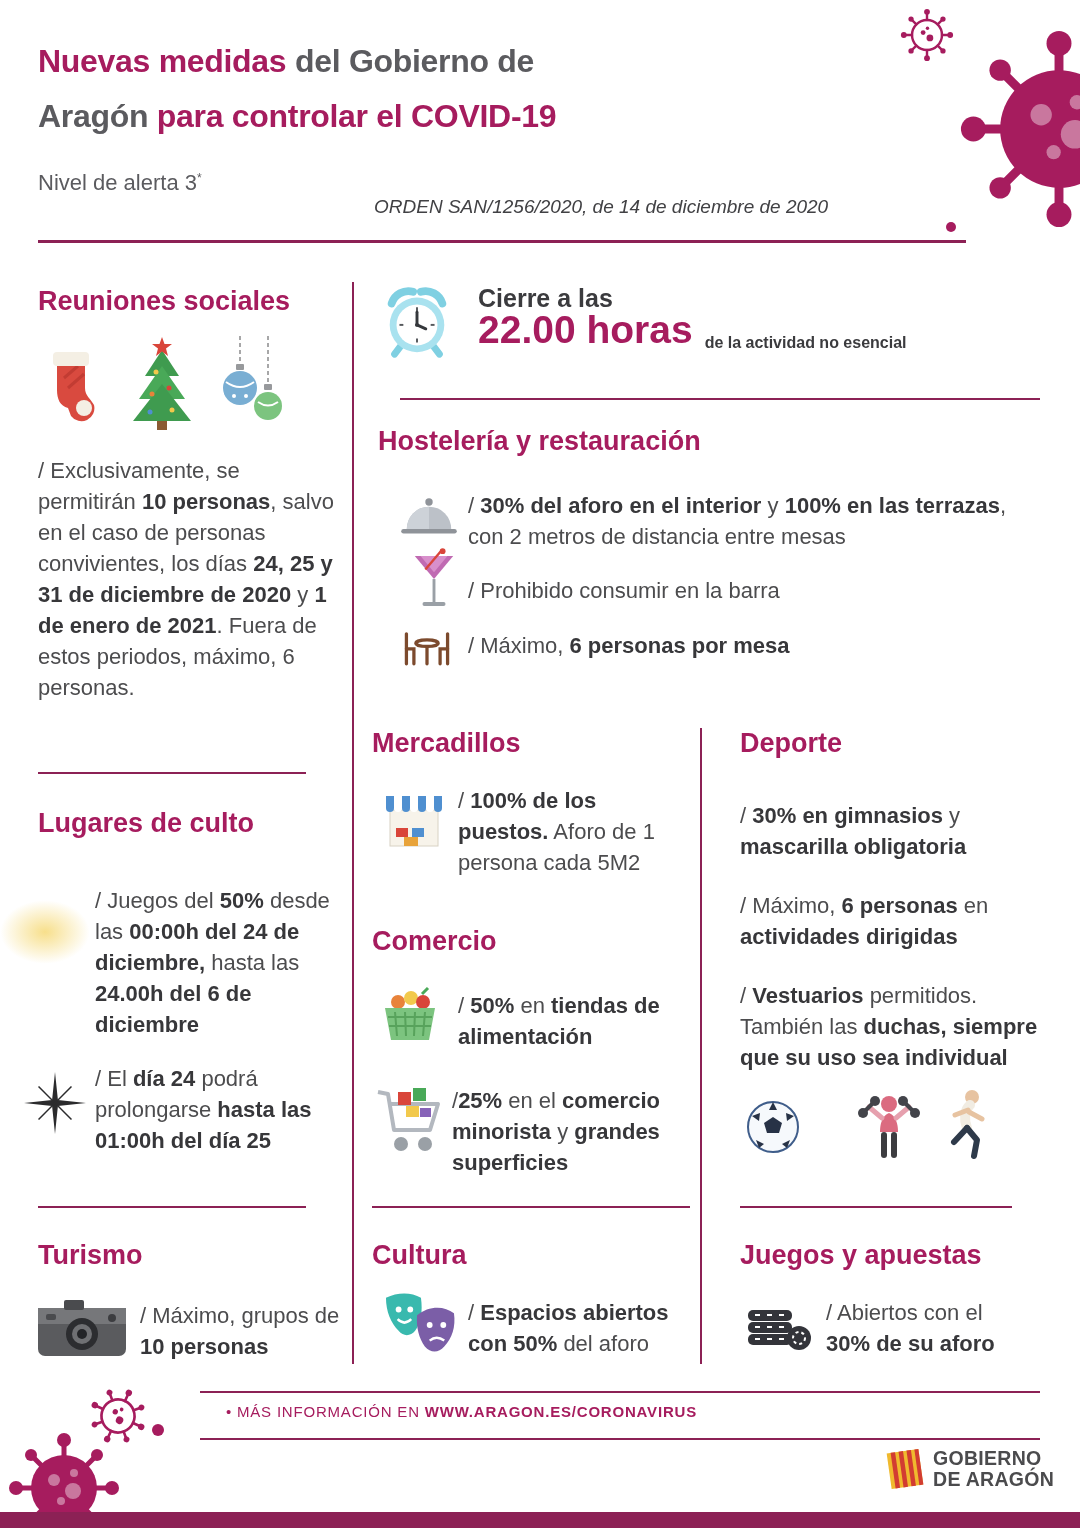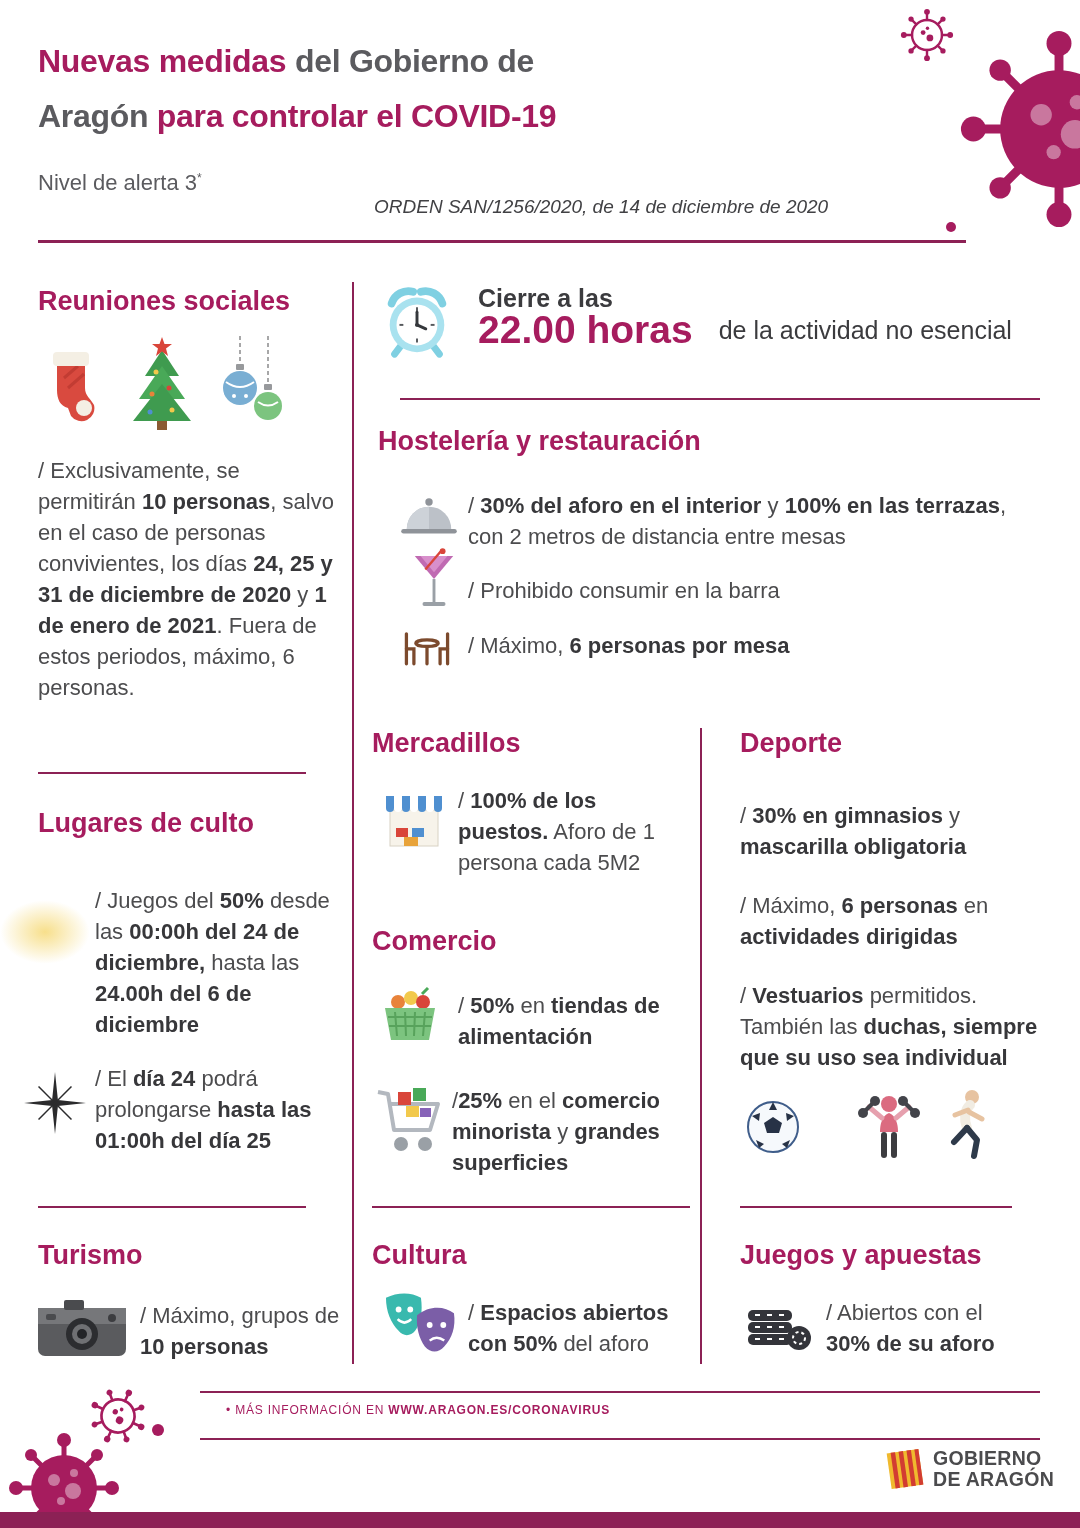--- a/index.html
+++ b/index.html
@@ -17,24 +17,24 @@
   .title-line .b{color:var(--accent)}
   .alert{font-size:22px;color:#5b5b5f}
   .alert sup{font-size:55%}
   .order{font-size:19px;font-style:italic;font-weight:400;color:#414144}
   .h2{font-size:27px;font-weight:700;color:var(--accent);white-space:nowrap}
   .body{font-size:22px;line-height:31px;color:#4c4c4e}
   .rule{background:var(--rule)}
   .dot{background:var(--accent);border-radius:50%}
   .virus{color:var(--accent);display:block;line-height:0}
   .curfew-intro{font-size:25px;font-weight:700;color:#3b3b3e}
-  .curfew-line{display:flex;align-items:center;gap:26px;white-space:nowrap}
+  .curfew-line{display:flex;align-items:flex-end;gap:12px;white-space:nowrap}
   .curfew-time{font-size:39px;font-weight:700;color:var(--accent)}
-  .curfew-rest{font-size:25px;font-weight:400;color:#3b3b3e}
-  .footer-info{font-size:12px;letter-spacing:.8px;color:var(--accent)}
+  .curfew-rest{font-size:16px;font-weight:700;color:#3b3b3e}
+  .footer-info{font-size:15px;letter-spacing:.8px;color:var(--accent)}
   .footer-info .b{font-weight:700;color:var(--accent)}
   .logo-text{font-size:19.5px;font-weight:700;line-height:21px;color:#4b4b4d;letter-spacing:.3px}
   .glow{background:radial-gradient(ellipse at center,rgba(245,215,110,.8) 0%,rgba(245,215,110,0) 70%)}
   .bottombar{background:var(--rule)}
 </style>
 </head>
 <body>
 
 <div class="page">
 

